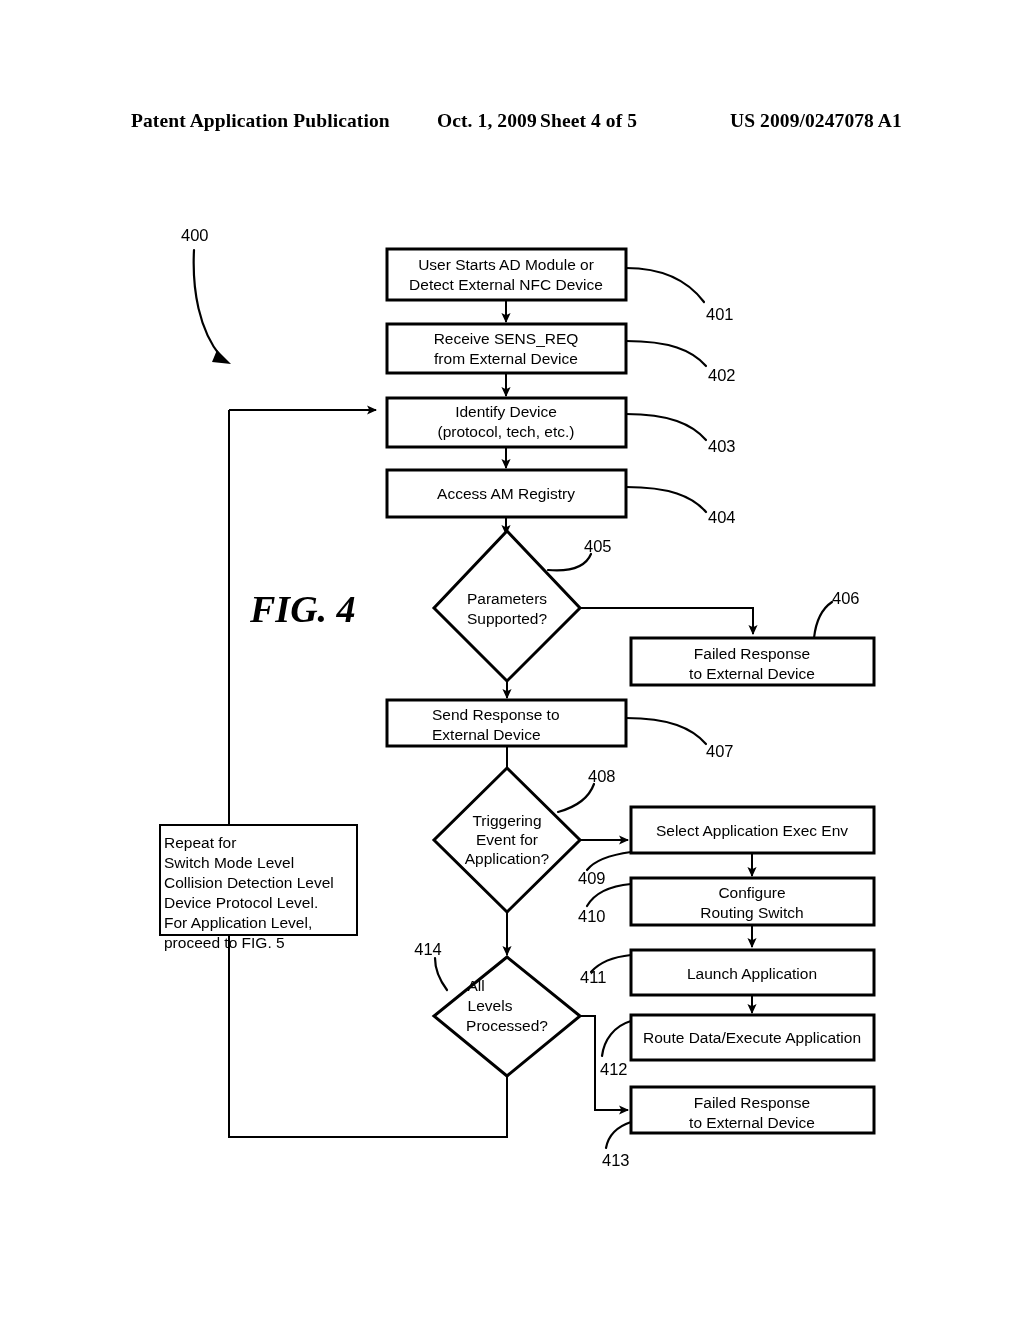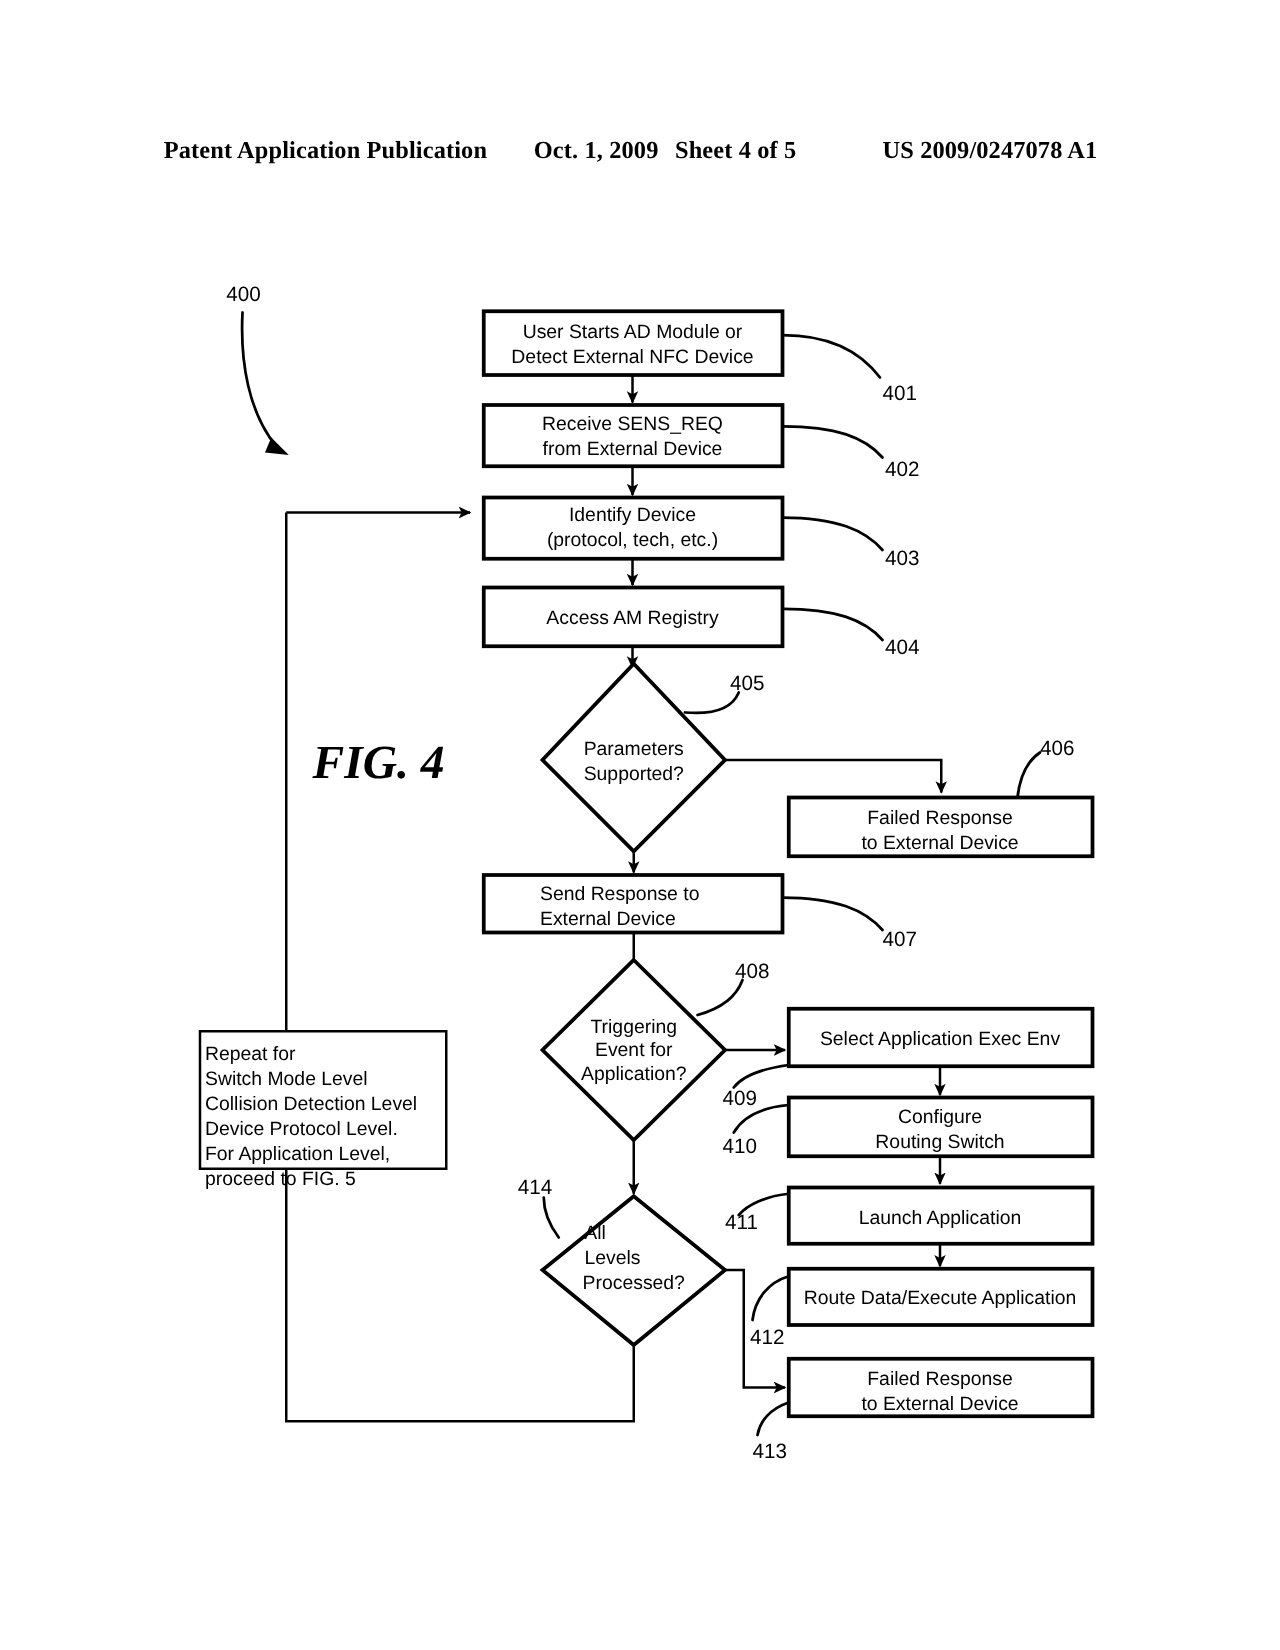--- a/index.html
+++ b/index.html
@@ -34,23 +34,23 @@
     position: absolute;
     font-family: "Liberation Serif", serif;
     font-weight: bold;
     font-size: 19.5px;
     letter-spacing: 0.1px;
     white-space: nowrap;
     line-height: 26px;
     margin-top: 24px;
   }
   .hdr-title { left: 131px; }
-  .hdr-date  { left: 427px; }
+  .hdr-date  { left: 437px; }
   .hdr-sheet { left: 540px; }
-  .hdr-num   { left: 706px; }
+  .hdr-num   { left: 730px; }
 
   
   .figure {
     position: absolute;
     left: 0;
     top: 0;
     width: 1008px;
     height: 1320px;
     margin-left: 24px;
   }

